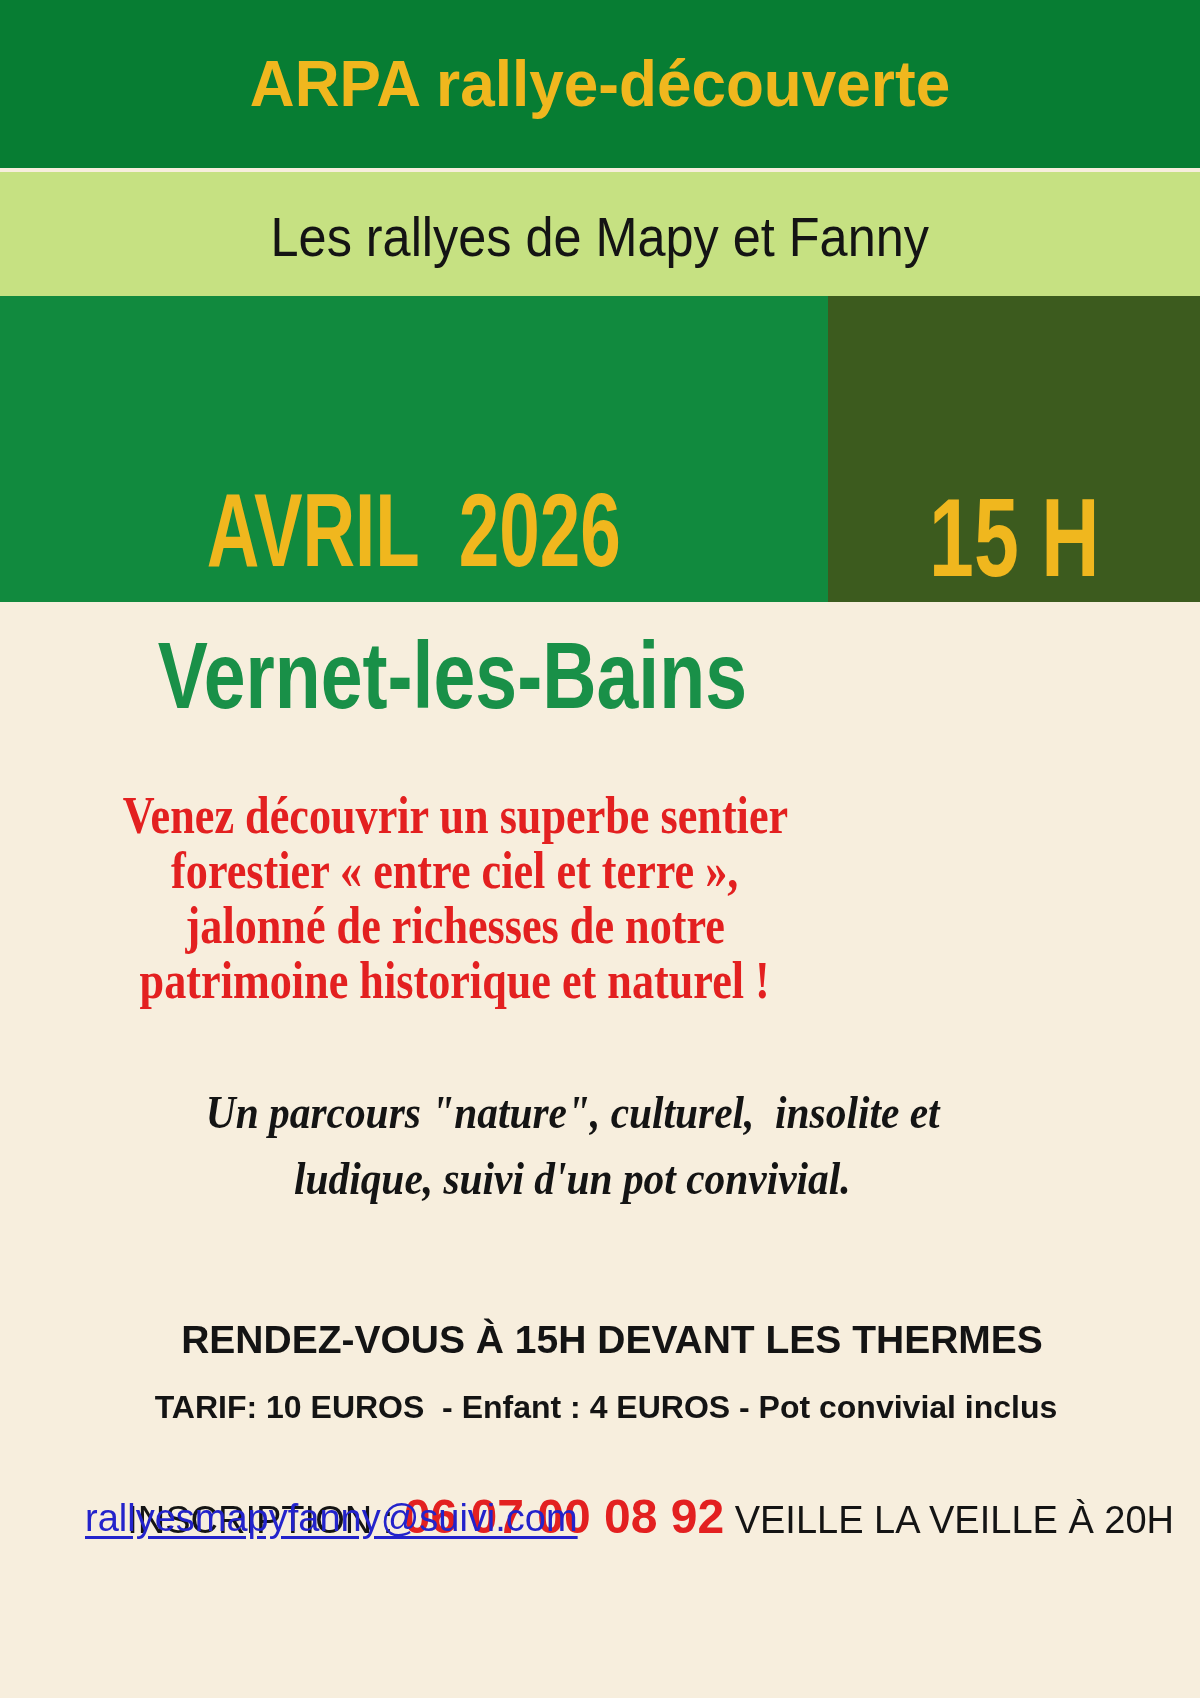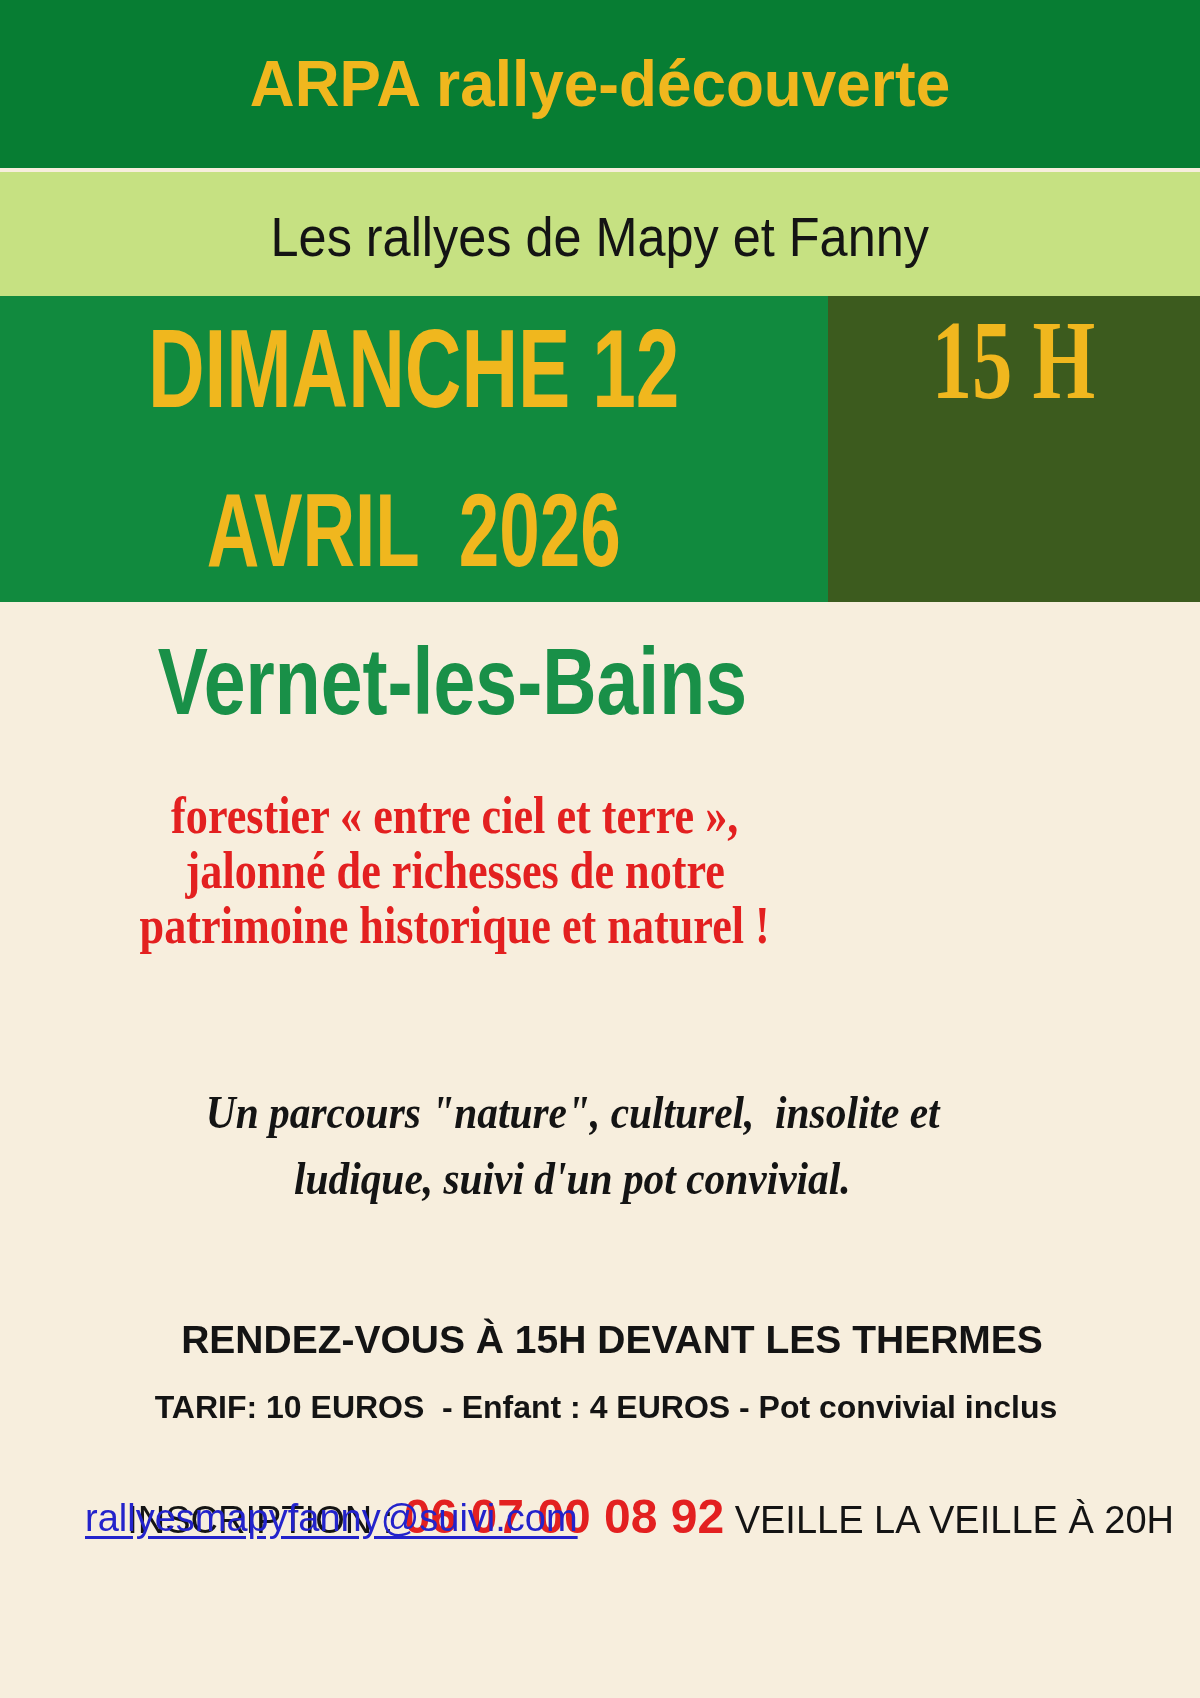--- a/index.html
+++ b/index.html
@@ -36,26 +36,26 @@
   .block-date{position:absolute;left:0;top:296px;width:828px;height:306px;
     background:var(--medium-green);}
   .date-line{position:absolute;left:0;width:100%;text-align:center;color:var(--gold);font-weight:bold;}
   .date-day{top:18px;font-size:112px;line-height:110px;}
   .date-day .squeeze{transform:scaleX(0.7);}
   .date-month{top:182px;font-size:104px;line-height:104px;}
   .date-month .squeeze{transform:scaleX(0.7);}
 
   
   .block-time{position:absolute;left:828px;top:296px;width:372px;height:306px;
-    background:var(--olive-green);display:flex;align-items:flex-start;justify-content:center;font-family:Liberation Serif, serif;}
+    background:var(--olive-green);display:flex;align-items:flex-end;justify-content:center;}
   .block-time .txt{font-size:112px;font-weight:bold;color:var(--gold);transform:scaleX(0.72);}
 
   
   .location{position:absolute;left:0;top:630px;width:905px;text-align:center;
-    font-size:94px;line-height:92px;font-weight:bold;color:var(--location-green);margin-top:6px;}
+    font-size:94px;line-height:92px;font-weight:bold;color:var(--location-green);}
   .location .squeeze{transform:scaleX(0.8);}
 
   
   .intro{position:absolute;left:0;top:788px;width:910px;text-align:center;
     font-family:"Liberation Serif",serif;font-weight:bold;color:var(--red);
     font-size:52px;line-height:55px;}
   .intro .squeeze{transform:scaleX(0.85);}
 
   
   .course{position:absolute;left:0;top:1080px;width:1145px;text-align:center;
@@ -87,37 +87,35 @@
 
   <div class="band-top">
     <span class="txt">ARPA  rallye-découverte</span>
   </div>
 
   <div class="band-sub">
     <span class="txt">Les rallyes de Mapy et Fanny</span>
   </div>
 
   <div class="block-date">
-    <div class="date-line date-day">
-      <span class="squeeze">DIMANCHE 12</span>
-    </div>
     <div class="date-line date-month">
       <span class="squeeze">AVRIL  2026</span>
     </div>
   </div>
 
   <div class="block-time">
     <span class="txt">15 H</span>
   </div>
 
   <div class="location">
     <span class="squeeze">Vernet-les-Bains</span>
   </div>
 
   <div class="intro">
+    <div class="line"><span class="squeeze">Venez découvrir un superbe sentier</span></div>
     <div class="line"><span class="squeeze">forestier « entre ciel et terre »,</span></div>
     <div class="line"><span class="squeeze">jalonné de richesses de notre</span></div>
     <div class="line"><span class="squeeze">patrimoine historique et naturel !</span></div>
   </div>
 
   <div class="course">
     <div class="line"><span class="squeeze">Un parcours "nature", culturel,  insolite et</span></div>
     <div class="line"><span class="squeeze">ludique, suivi d'un pot convivial.</span></div>
   </div>
 

